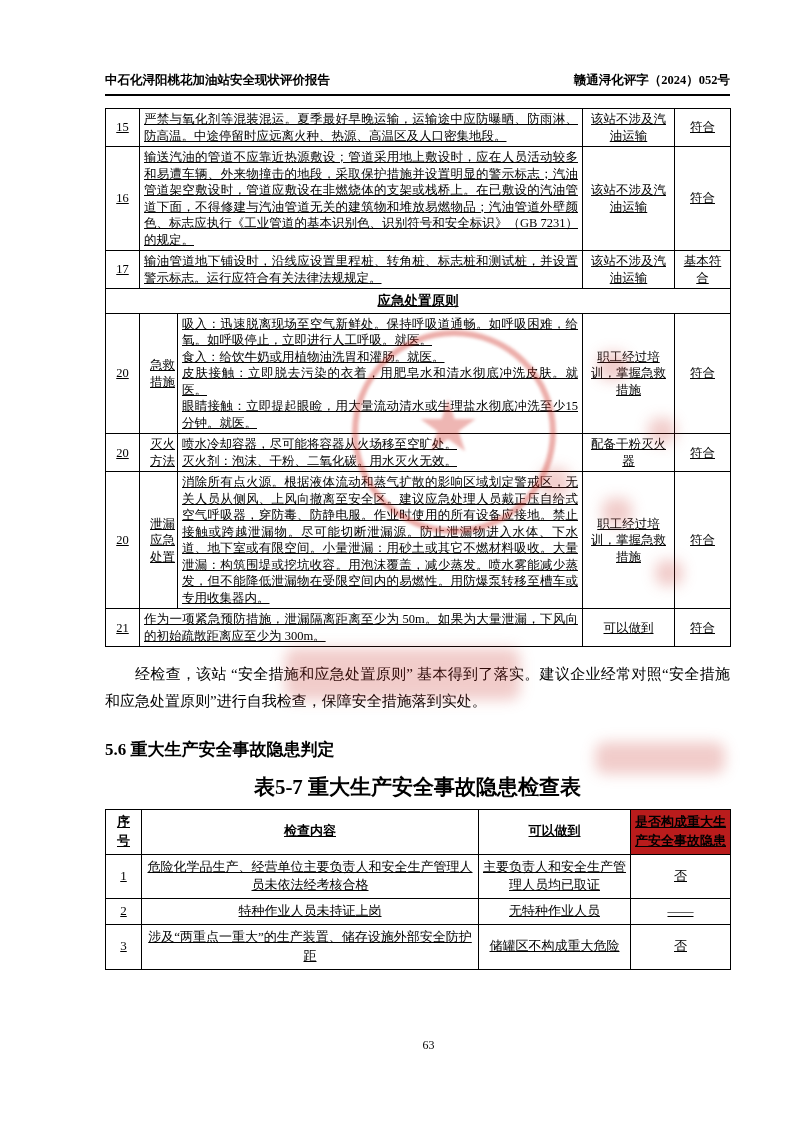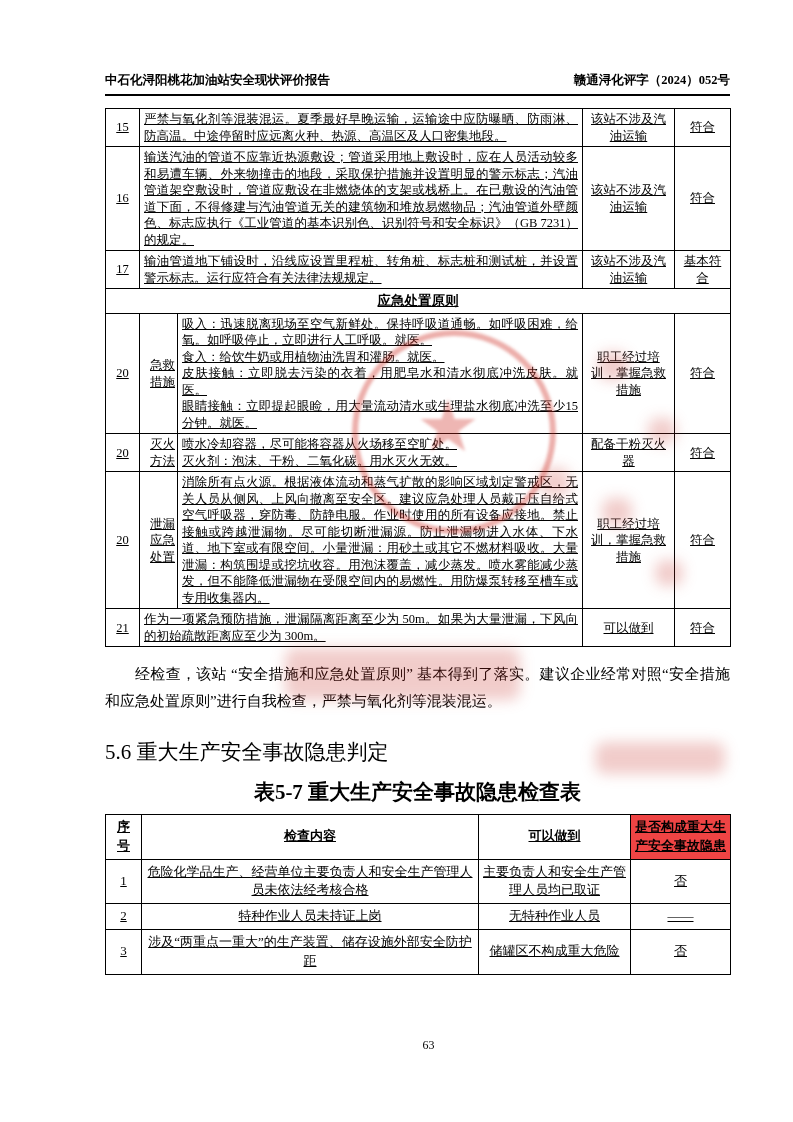--- a/index.html
+++ b/index.html
@@ -15,23 +15,23 @@
     word-break:break-all;overflow:hidden;}
   .c-no{text-align:center;}
   .c-label{text-align:right;padding:2px 2px;}
   .c-content{text-align:justify;margin-top:20px;}
   .c-sit,.c-res{text-align:center;}
   .c-section{text-align:center;font-weight:bold;font-size:13.5px;padding:3px 0;}
   .prewrap{white-space:pre-wrap;}
   .t2{margin-top:8px;}
   .t2 td{text-align:center;font-size:13px;line-height:1.45;padding:3px 4px;}
   .t2 .hdr{font-weight:bold;}
-  .t2 .hdr-shaded{font-weight:bold;background:#ef4444;}
+  .t2 .hdr-shaded{font-weight:bold;background:#b91c1c;}
   .para{font-size:15px;line-height:1.75;text-indent:2em;margin:14px 0 0 0;text-align:justify;}
-  .sec-heading{font-size:21px;font-weight:normal;margin:24px 0 0 0;}
+  .sec-heading{font-size:17px;font-weight:bold;margin:24px 0 0 0;}
   .tbl-title{font-size:21px;font-weight:bold;text-align:center;margin:12px 0 0 0;}
   .page-footer{position:absolute;top:1038px;left:0;width:793px;text-align:center;font-size:12px;padding-left:32px;}
   
   .wm{position:absolute;pointer-events:none;z-index:5;}
   .seal-ring{left:352px;top:330px;width:192px;height:192px;border:6px solid rgba(204,42,31,.38);
     border-radius:50%;filter:blur(1.5px);}
   .seal-star{left:352px;top:330px;width:192px;height:192px;display:flex;align-items:center;
     justify-content:center;font-size:72px;color:rgba(204,42,31,.34);filter:blur(1.5px);}
   .smudge{position:absolute;background:rgba(198,40,32,.24);filter:blur(7px);border-radius:10px;
     pointer-events:none;z-index:4;}
@@ -103,21 +103,21 @@
     </tr>
     <tr>
       <td class="c-no">21</td>
       <td class="c-content prewrap" colspan="2">作为一项紧急预防措施，泄漏隔离距离至少为 50m。如果为大量泄漏，下风向的初始疏散距离应至少为 300m。</td>
       <td class="c-sit">可以做到</td>
       <td class="c-res">符合</td>
     </tr>
   </tbody>
     </table>
 
-  <p class="para">经检查，该站 “安全措施和应急处置原则” 基本得到了落实。建议企业经常对照“安全措施和应急处置原则”进行自我检查，严禁与氧化剂等混装混运。</p>
+  <p class="para">经检查，该站 “安全措施和应急处置原则” 基本得到了落实。建议企业经常对照“安全措施和应急处置原则”进行自我检查，保障安全措施落到实处。</p>
 
   <div class="sec-heading">5.6 重大生产安全事故隐患判定</div>
 
   <div class="tbl-title">表5-7 重大生产安全事故隐患检查表</div>
 
   <table class="t2">
     <colgroup>
       <col style="width:36px">
         <col style="width:337px">
         <col style="width:152px">

